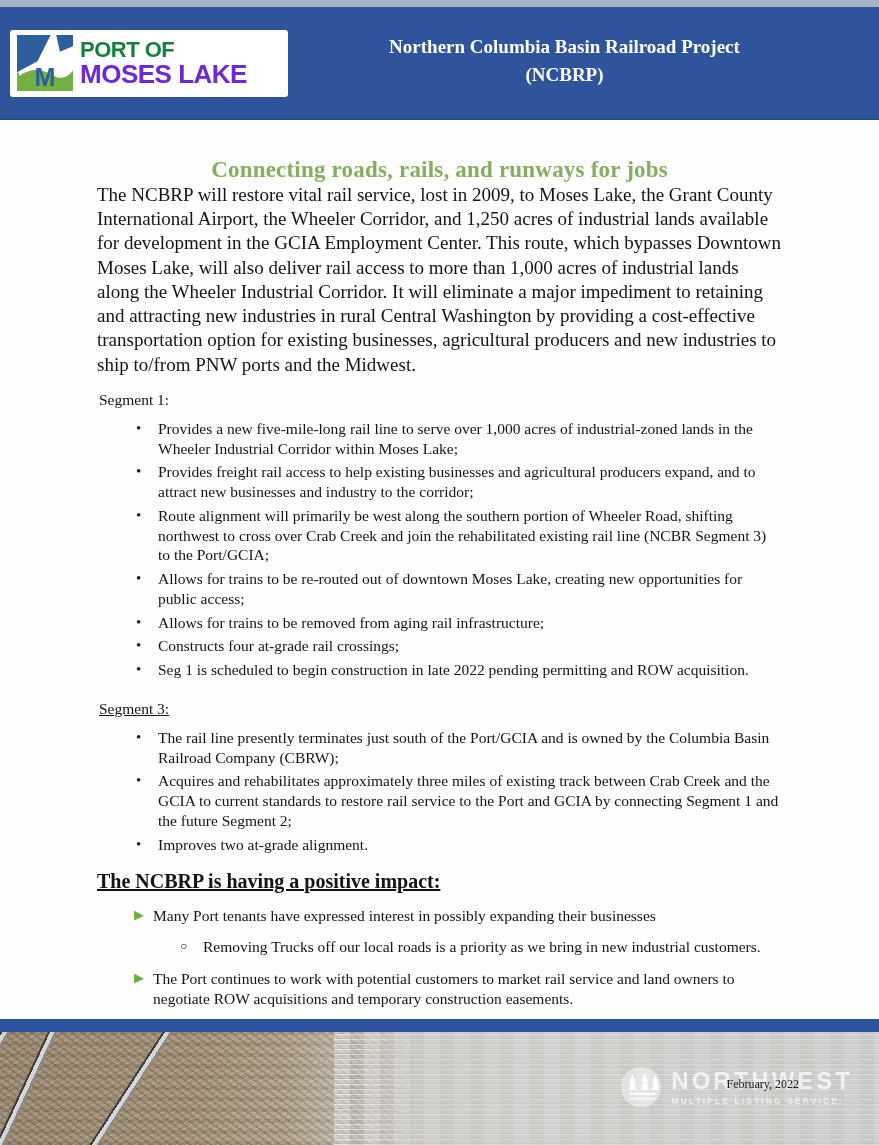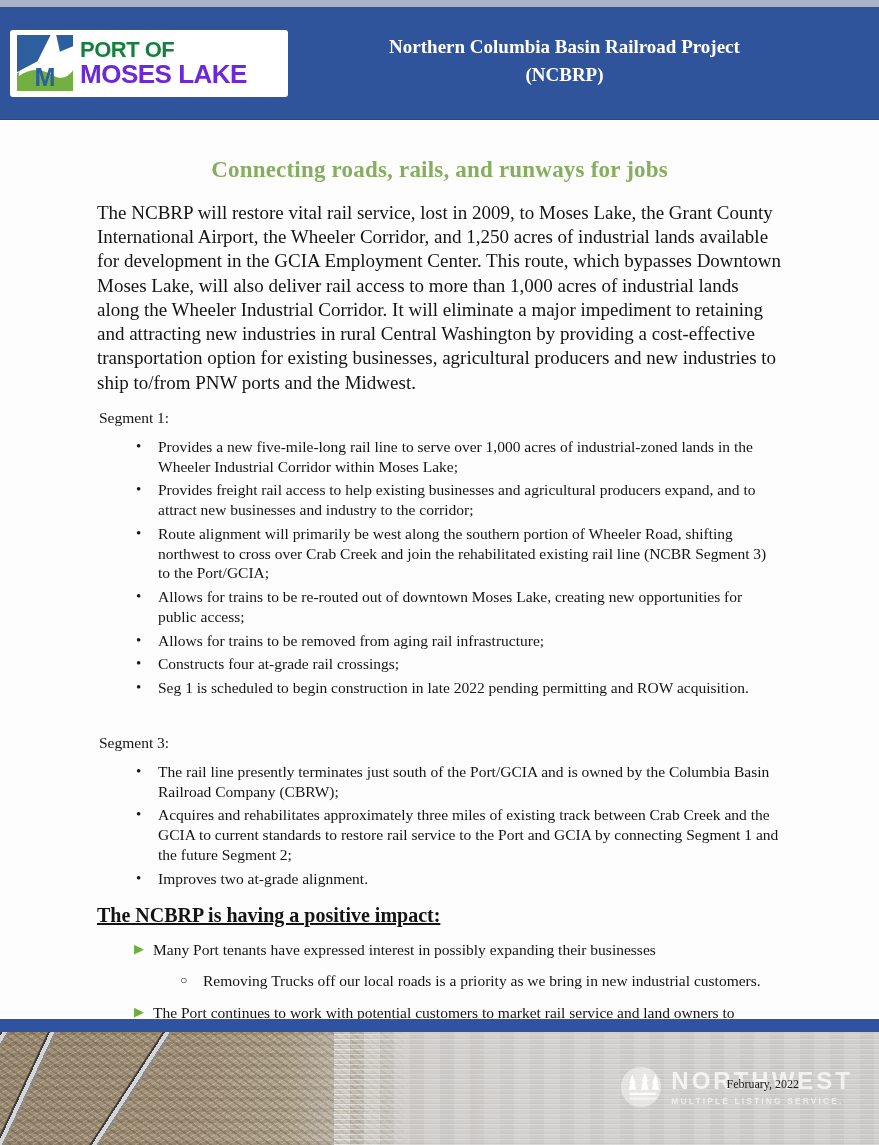--- a/index.html
+++ b/index.html
@@ -23,21 +23,21 @@
   .logo-text { font-family:"Liberation Sans", sans-serif; font-weight:700; line-height:1.0; letter-spacing:-0.5px; }
   .logo-line1 { color:#15803d; font-size:22px; }
   .logo-line2 { color:#6d28d9; font-size:26px; }
   .header-title {
     flex:1; text-align:center; color:#ffffff; font-weight:700;
     font-size:19px; line-height:1.45; padding-bottom:4px;
   }
   .content { padding:37px 97px 0 97px; }
   .headline {
     text-align:center; color:#85ae5e; font-weight:700; font-size:23px;
-    margin-bottom:18px; letter-spacing:0.2px;
+    letter-spacing:0.2px;
   }
   .intro { font-size:19px; line-height:1.275; margin-bottom:14px; }
   .seg-label { font-size:15.5px; margin:13px 0 10px 2px; }
   .seg-list { list-style:none; padding-left:39px; }
   .seg-list li { display:flex; margin-bottom:4px; font-size:15.5px; line-height:1.275; }
   .seg-list .marker { width:22px; flex:none; font-size:15px; }
   .seg-list .btxt { flex:1; }
   .btxt.justify { text-align:justify; }
   .impact-heading {
     font-weight:700; text-decoration:underline; font-size:20px;
@@ -150,21 +150,21 @@
       <li>
         <span class="marker">•</span>
         <span class="btxt">Constructs four at-grade rail crossings;</span>
       </li>
       <li>
         <span class="marker">•</span>
         <span class="btxt justify">Seg 1 is scheduled to begin construction in late 2022 pending permitting and ROW acquisition.</span>
       </li>
     </ul>
 
-    <div class="seg-label" style="margin-top:36px;">Segment 3:</div>
+    <div class="seg-label" style="margin-top:20px;text-decoration:underline;">Segment 3:</div>
     <ul class="seg-list">
       <li>
         <span class="marker">•</span>
         <span class="btxt">The rail line presently terminates just south of the Port/GCIA and is owned by the Columbia Basin Railroad Company (CBRW);</span>
       </li>
       <li>
         <span class="marker">•</span>
         <span class="btxt">Acquires and rehabilitates approximately three miles of existing track between Crab Creek and the GCIA to current standards to restore rail service to the Port and GCIA by connecting Segment 1 and the future Segment 2;</span>
       </li>
       <li>

